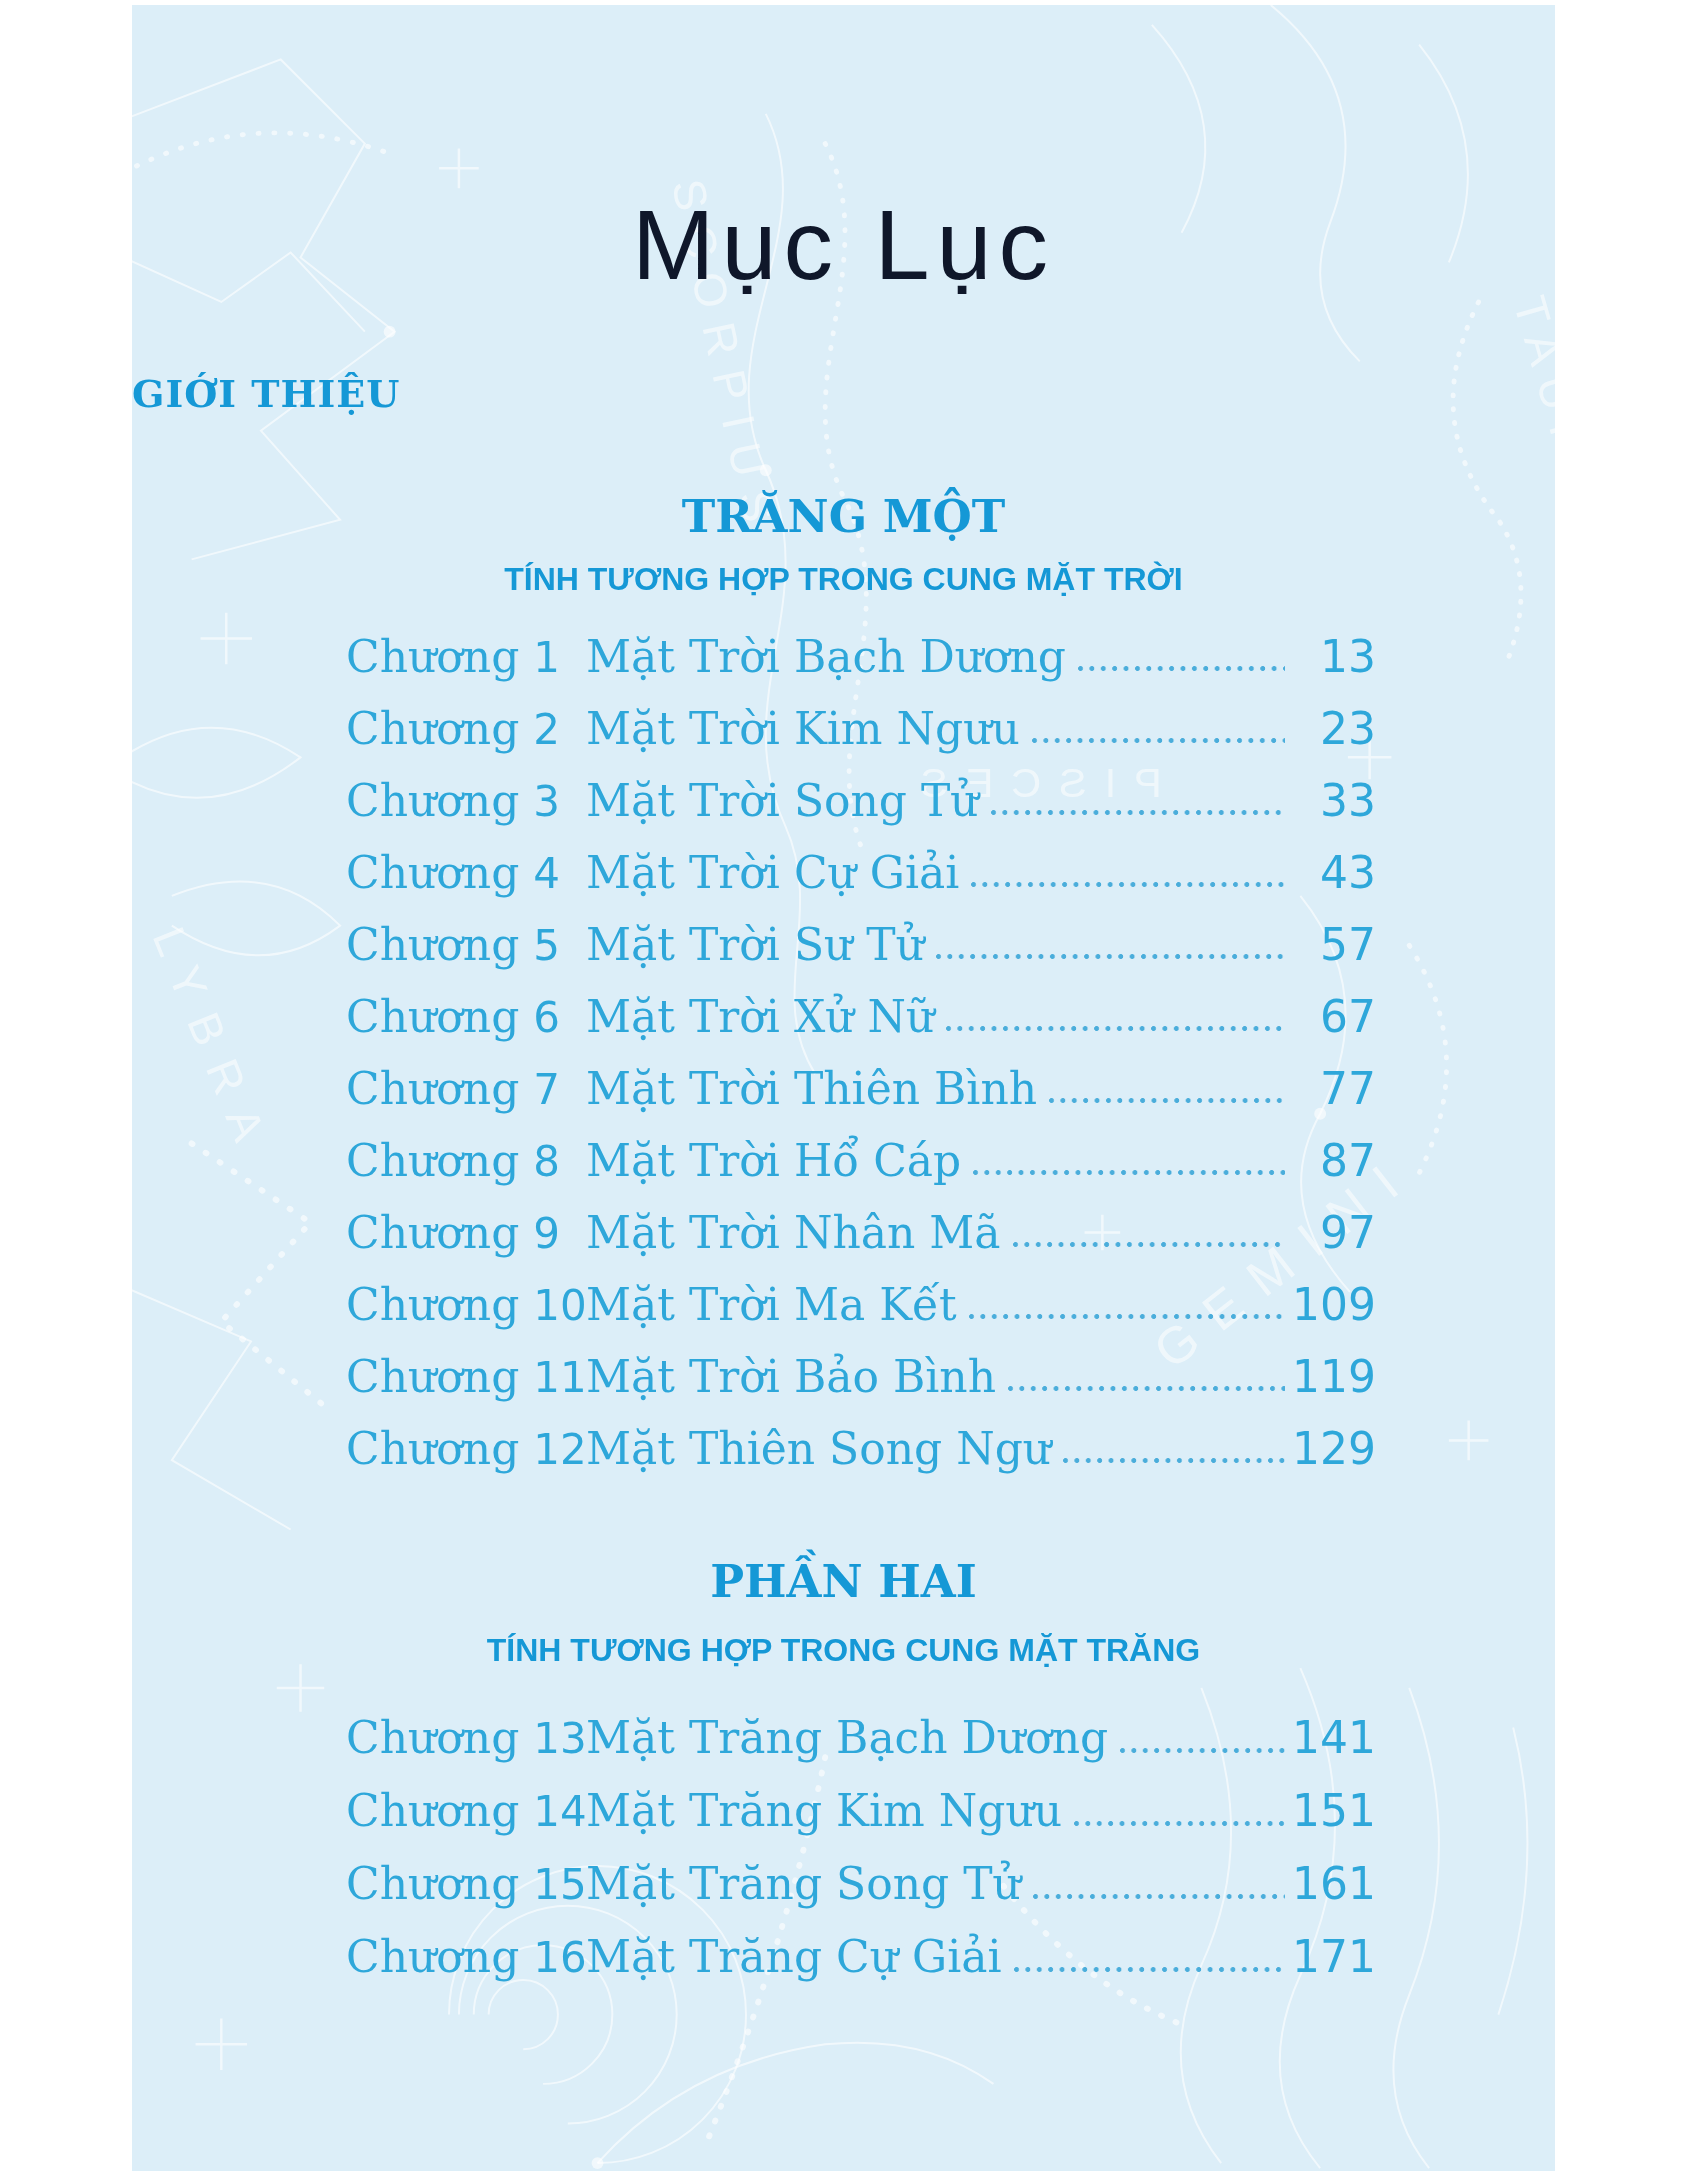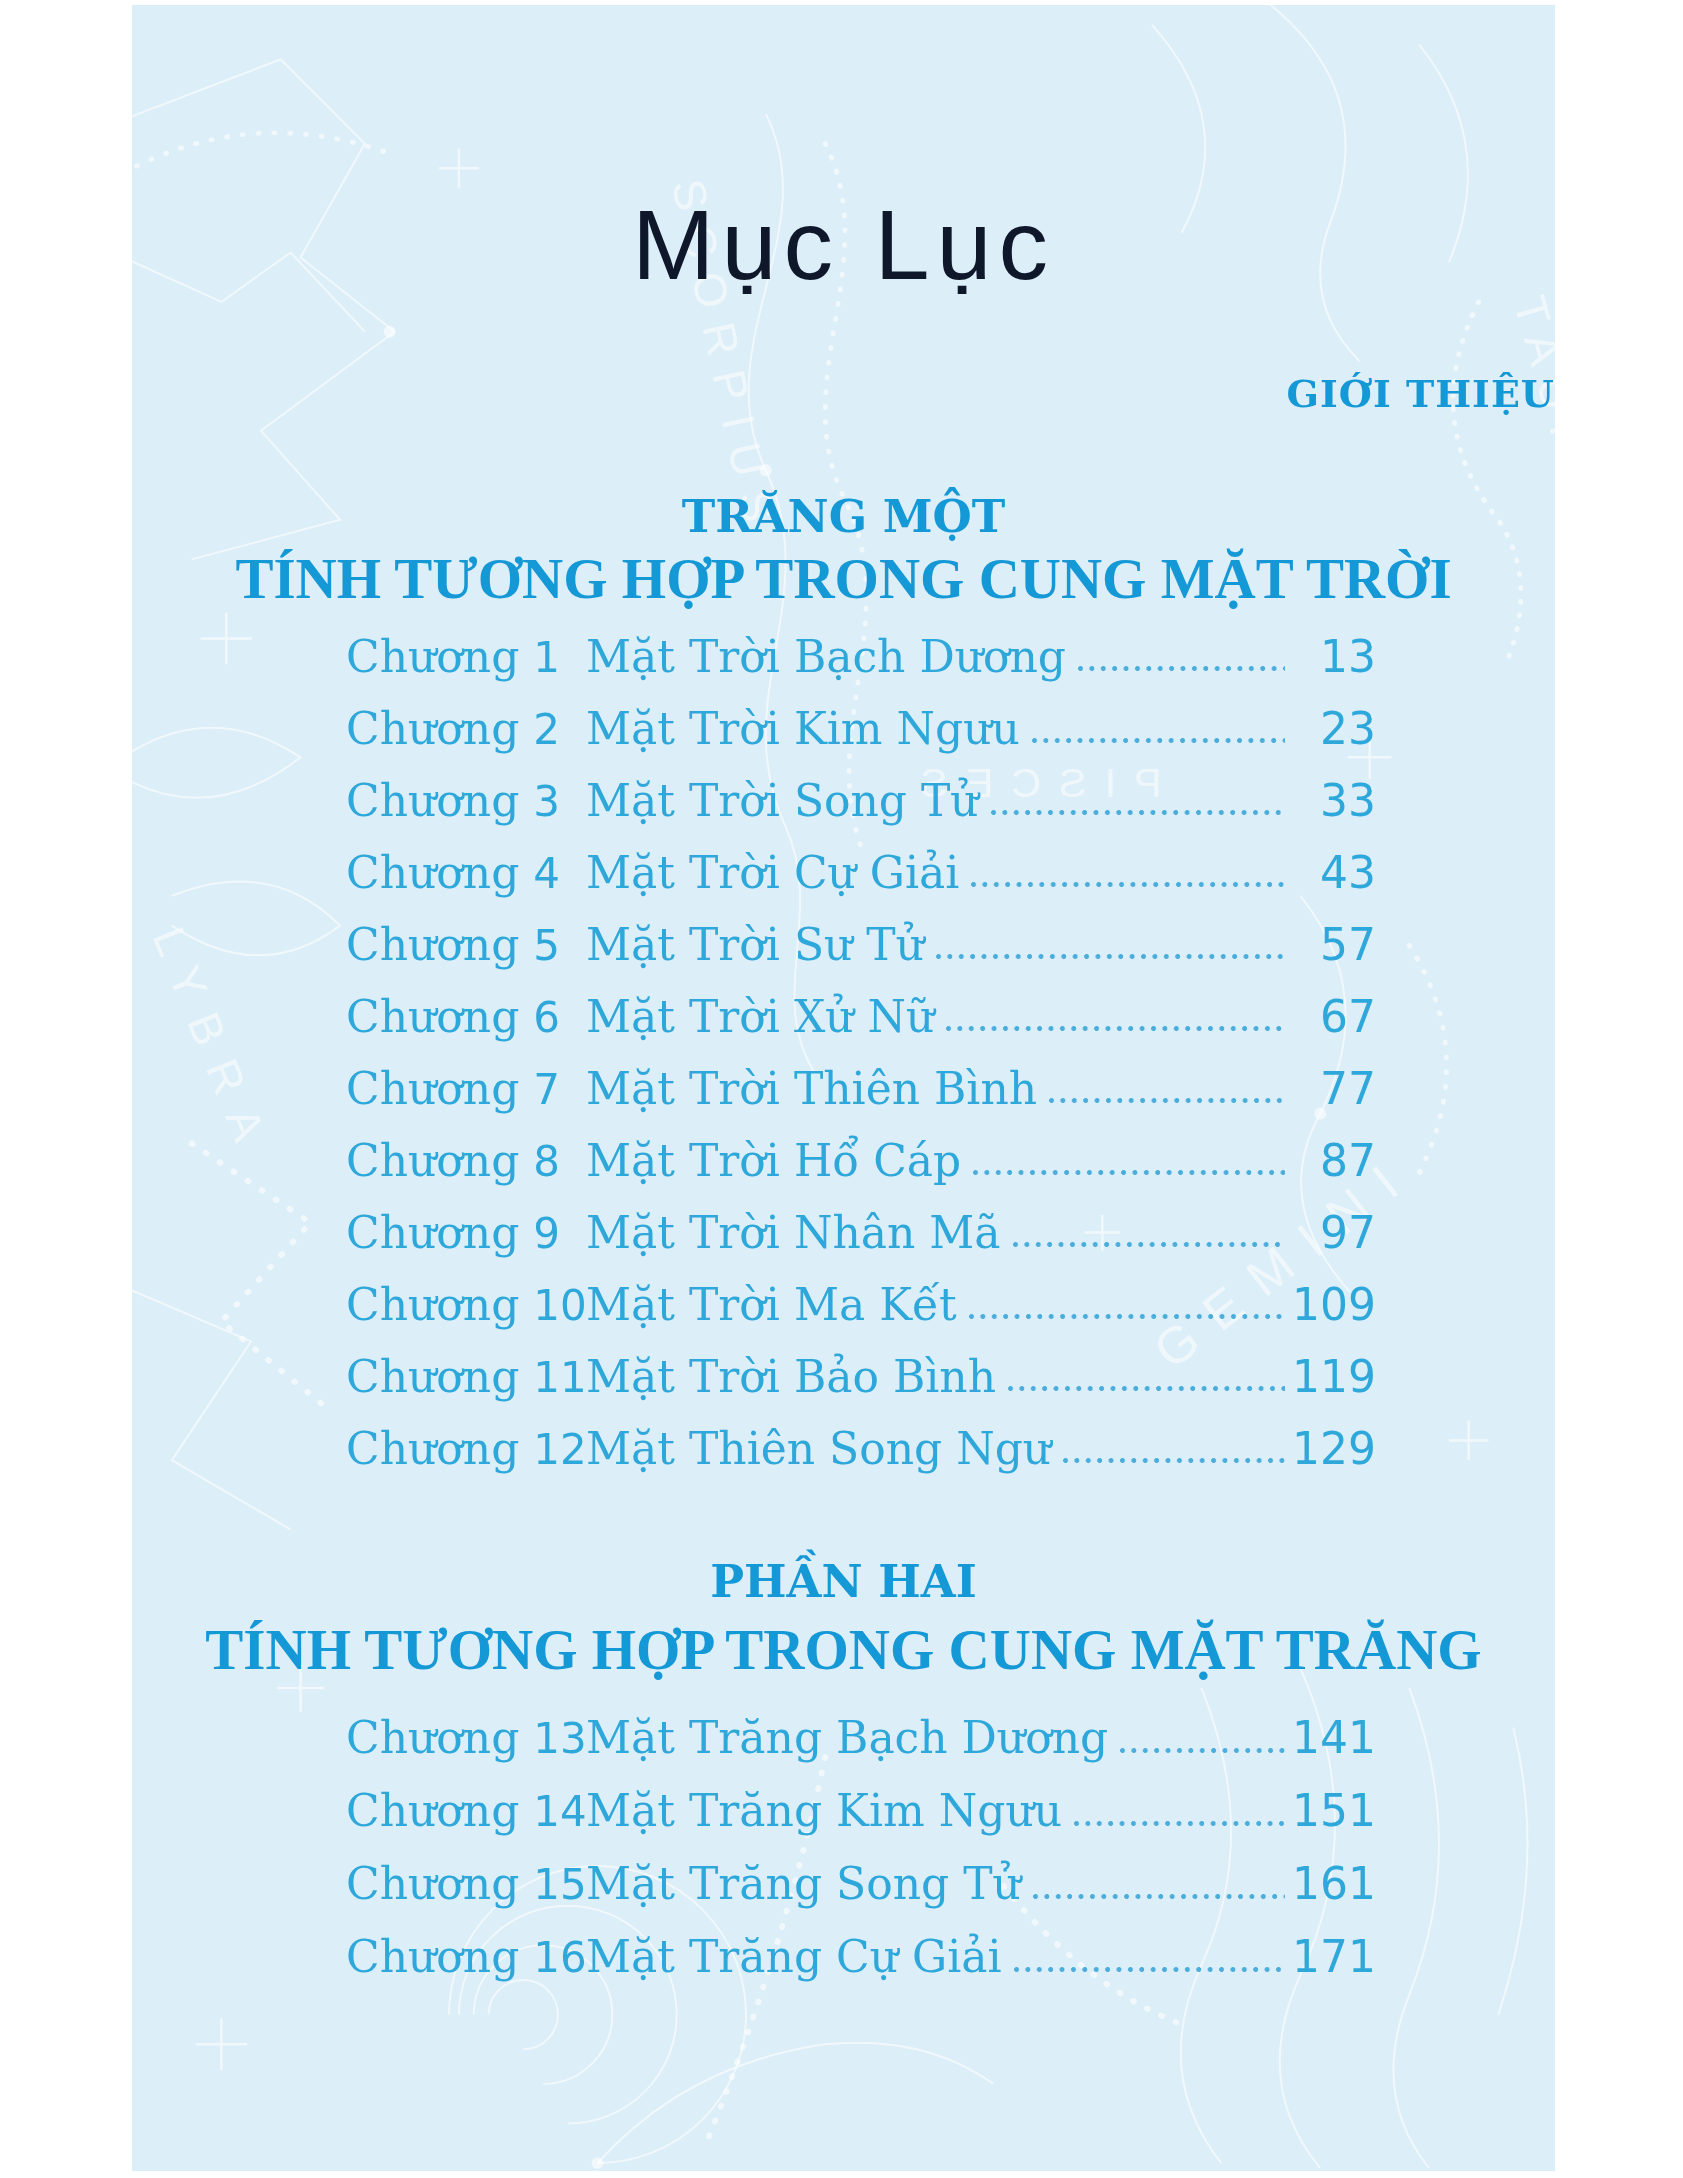--- a/index.html
+++ b/index.html
@@ -3,29 +3,29 @@
 <meta charset="utf-8">
 <style>
   html,body{margin:0;padding:0;width:1683px;height:2178px;background:#ffffff;overflow:hidden;}
   .page-wrap{position:relative;width:1683px;height:2178px;background:#ffffff;}
   .panel{position:absolute;left:132px;top:5px;width:1423px;height:2166px;background:#dceef8;overflow:hidden;}
   .art{position:absolute;left:0;top:0;width:100%;height:100%;pointer-events:none;}
   .content{position:absolute;left:0;top:0;width:100%;height:100%;}
   .doc-title{position:absolute;left:0;top:192px;width:100%;text-align:center;
     font-family:Liberation Sans, sans-serif;font-size:99px;line-height:96px;
     letter-spacing:7px;color:#0f172a;}
-  .intro{position:absolute;left:0;top:370px;width:100%;text-align:right;
+  .intro{position:absolute;left:0;top:370px;width:100%;text-align:left;
     font-family:"DejaVu Serif",serif;font-weight:bold;font-size:38px;line-height:38px;
     letter-spacing:1px;color:#1598d6;}
   .kicker{position:absolute;left:0;width:100%;text-align:center;
     font-family:"DejaVu Serif",serif;font-weight:bold;font-size:45px;line-height:40px;color:#1598d6;}
   .kicker.k1{top:492px;}
   .kicker.k2{top:1557px;}
   .subhead{position:absolute;left:0;width:100%;text-align:center;white-space:nowrap;
-    font-family:Liberation Serif, serif;font-weight:bold;font-size:57px;line-height:40px;color:#1598d6;}
+    font-family:Liberation Sans, sans-serif;font-weight:bold;font-size:32px;line-height:40px;color:#1598d6;}
   .subhead.s1{top:554px;}
   .subhead.s2{top:1625px;}
   .toc{position:absolute;left:198px;width:1046px;}
   .toc.t1{top:615px;}
   .toc.t2{top:1696px;}
   .row{height:72px;display:flex;align-items:center;
     font-family:"DejaVu Serif",serif;font-size:44px;color:#2ea7da;white-space:nowrap;margin-left:16px;}
   .toc.t2 .row{height:73px;}
   .row .label{flex:none;width:240px;}
   .row .num{font-family:"DejaVu Sans",sans-serif;font-size:42px;}

